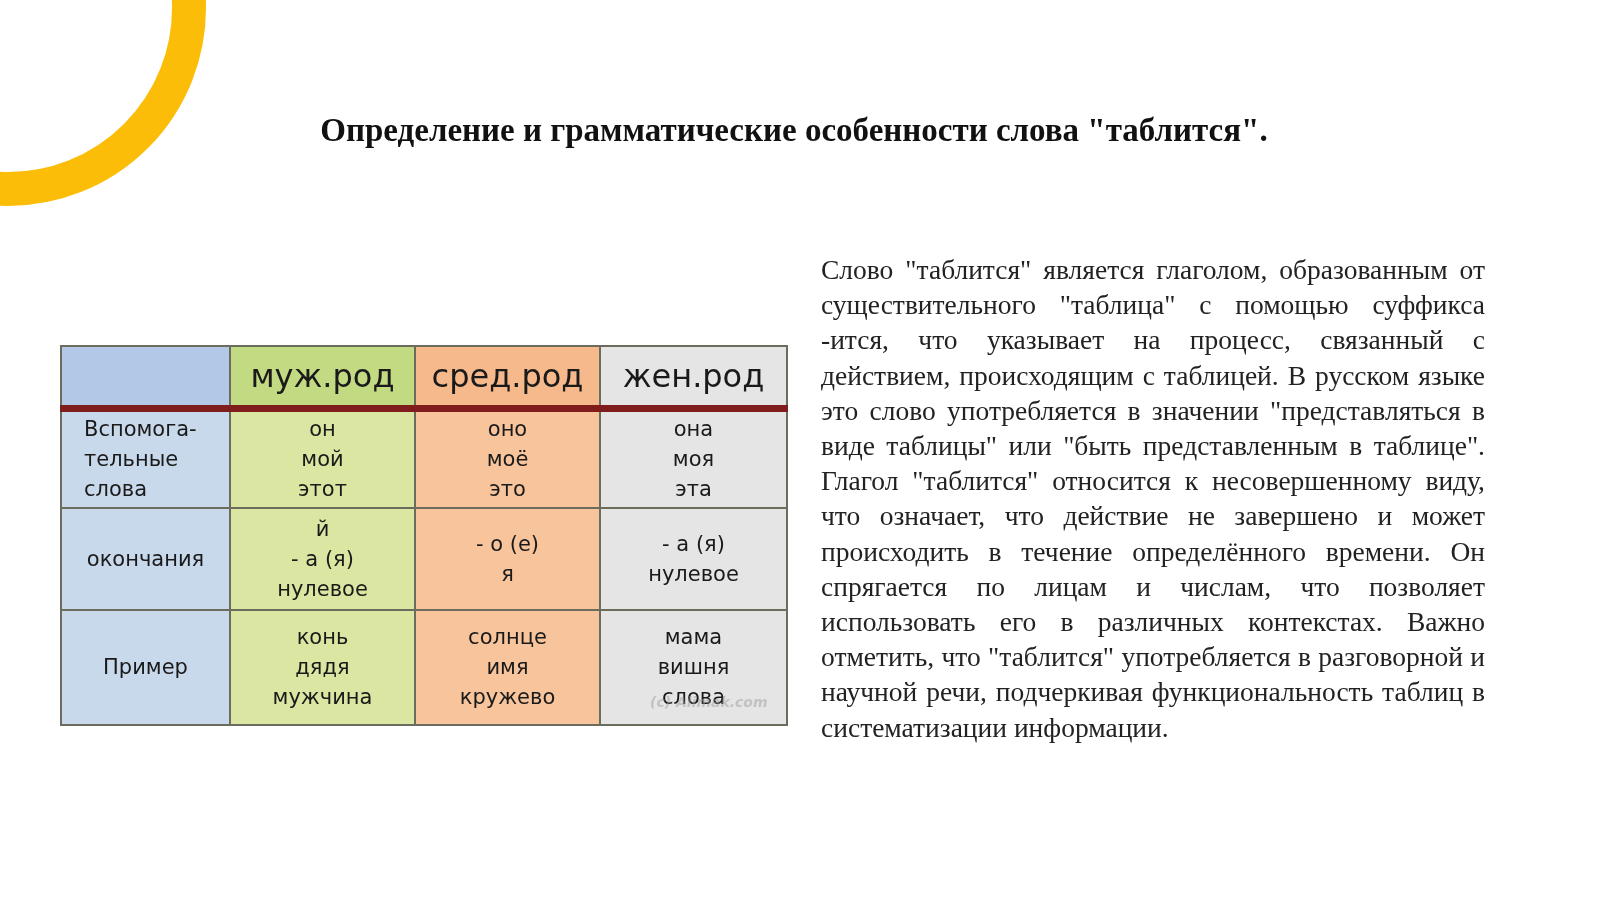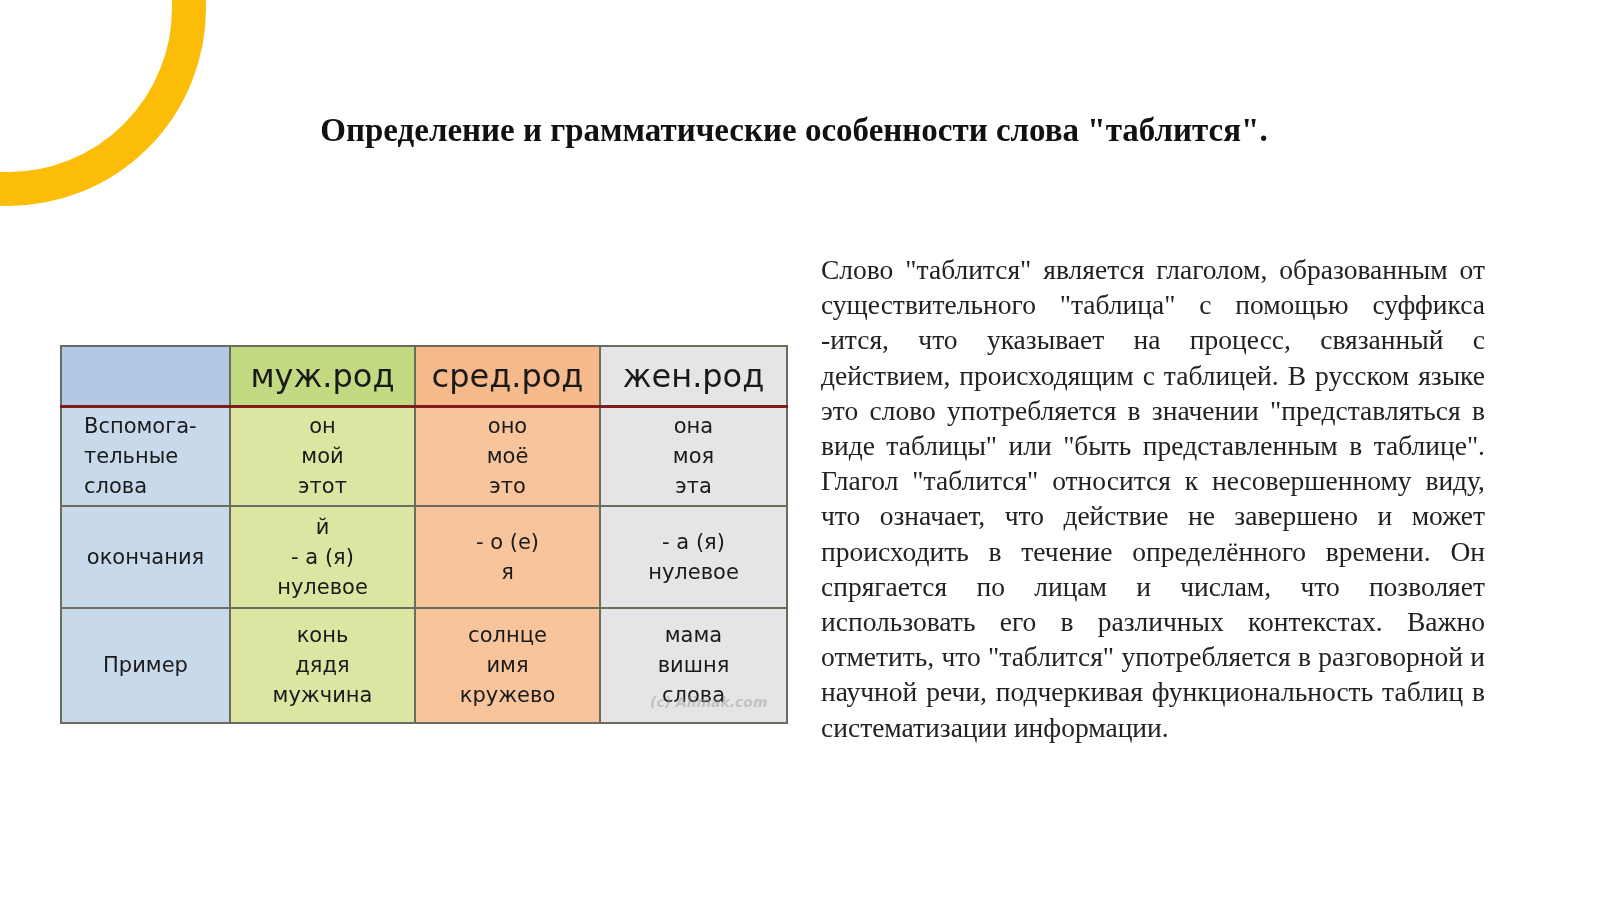--- a/index.html
+++ b/index.html
@@ -57,21 +57,21 @@
       text-align: center;
       vertical-align: middle;
       padding: 0;
       line-height: 30px;
       font-size: 21px;
     }
     .grammar-table tr.head td {
       height: 58px;
       font-size: 32px;
       line-height: 40px;
-      border-bottom: 3px solid #7f1d1d;
+      border-bottom: 7px solid #7f1d1d;
     }
     .c-label { background: #c9d9ec; }
     .c-label.head-cell { background: #b2c8e6; }
     .c-masc { background: #dbe6a2; }
     .c-masc.head-cell { background: #c2da82; }
     .c-neut { background: #f7c49b; }
     .c-neut.head-cell { background: #f5b98b; }
     .c-fem { background: #e5e5e5; }
     .c-fem.head-cell { background: #e5e5e5; }
     .row-label { text-align: left !important; padding-left: 22px !important; }

